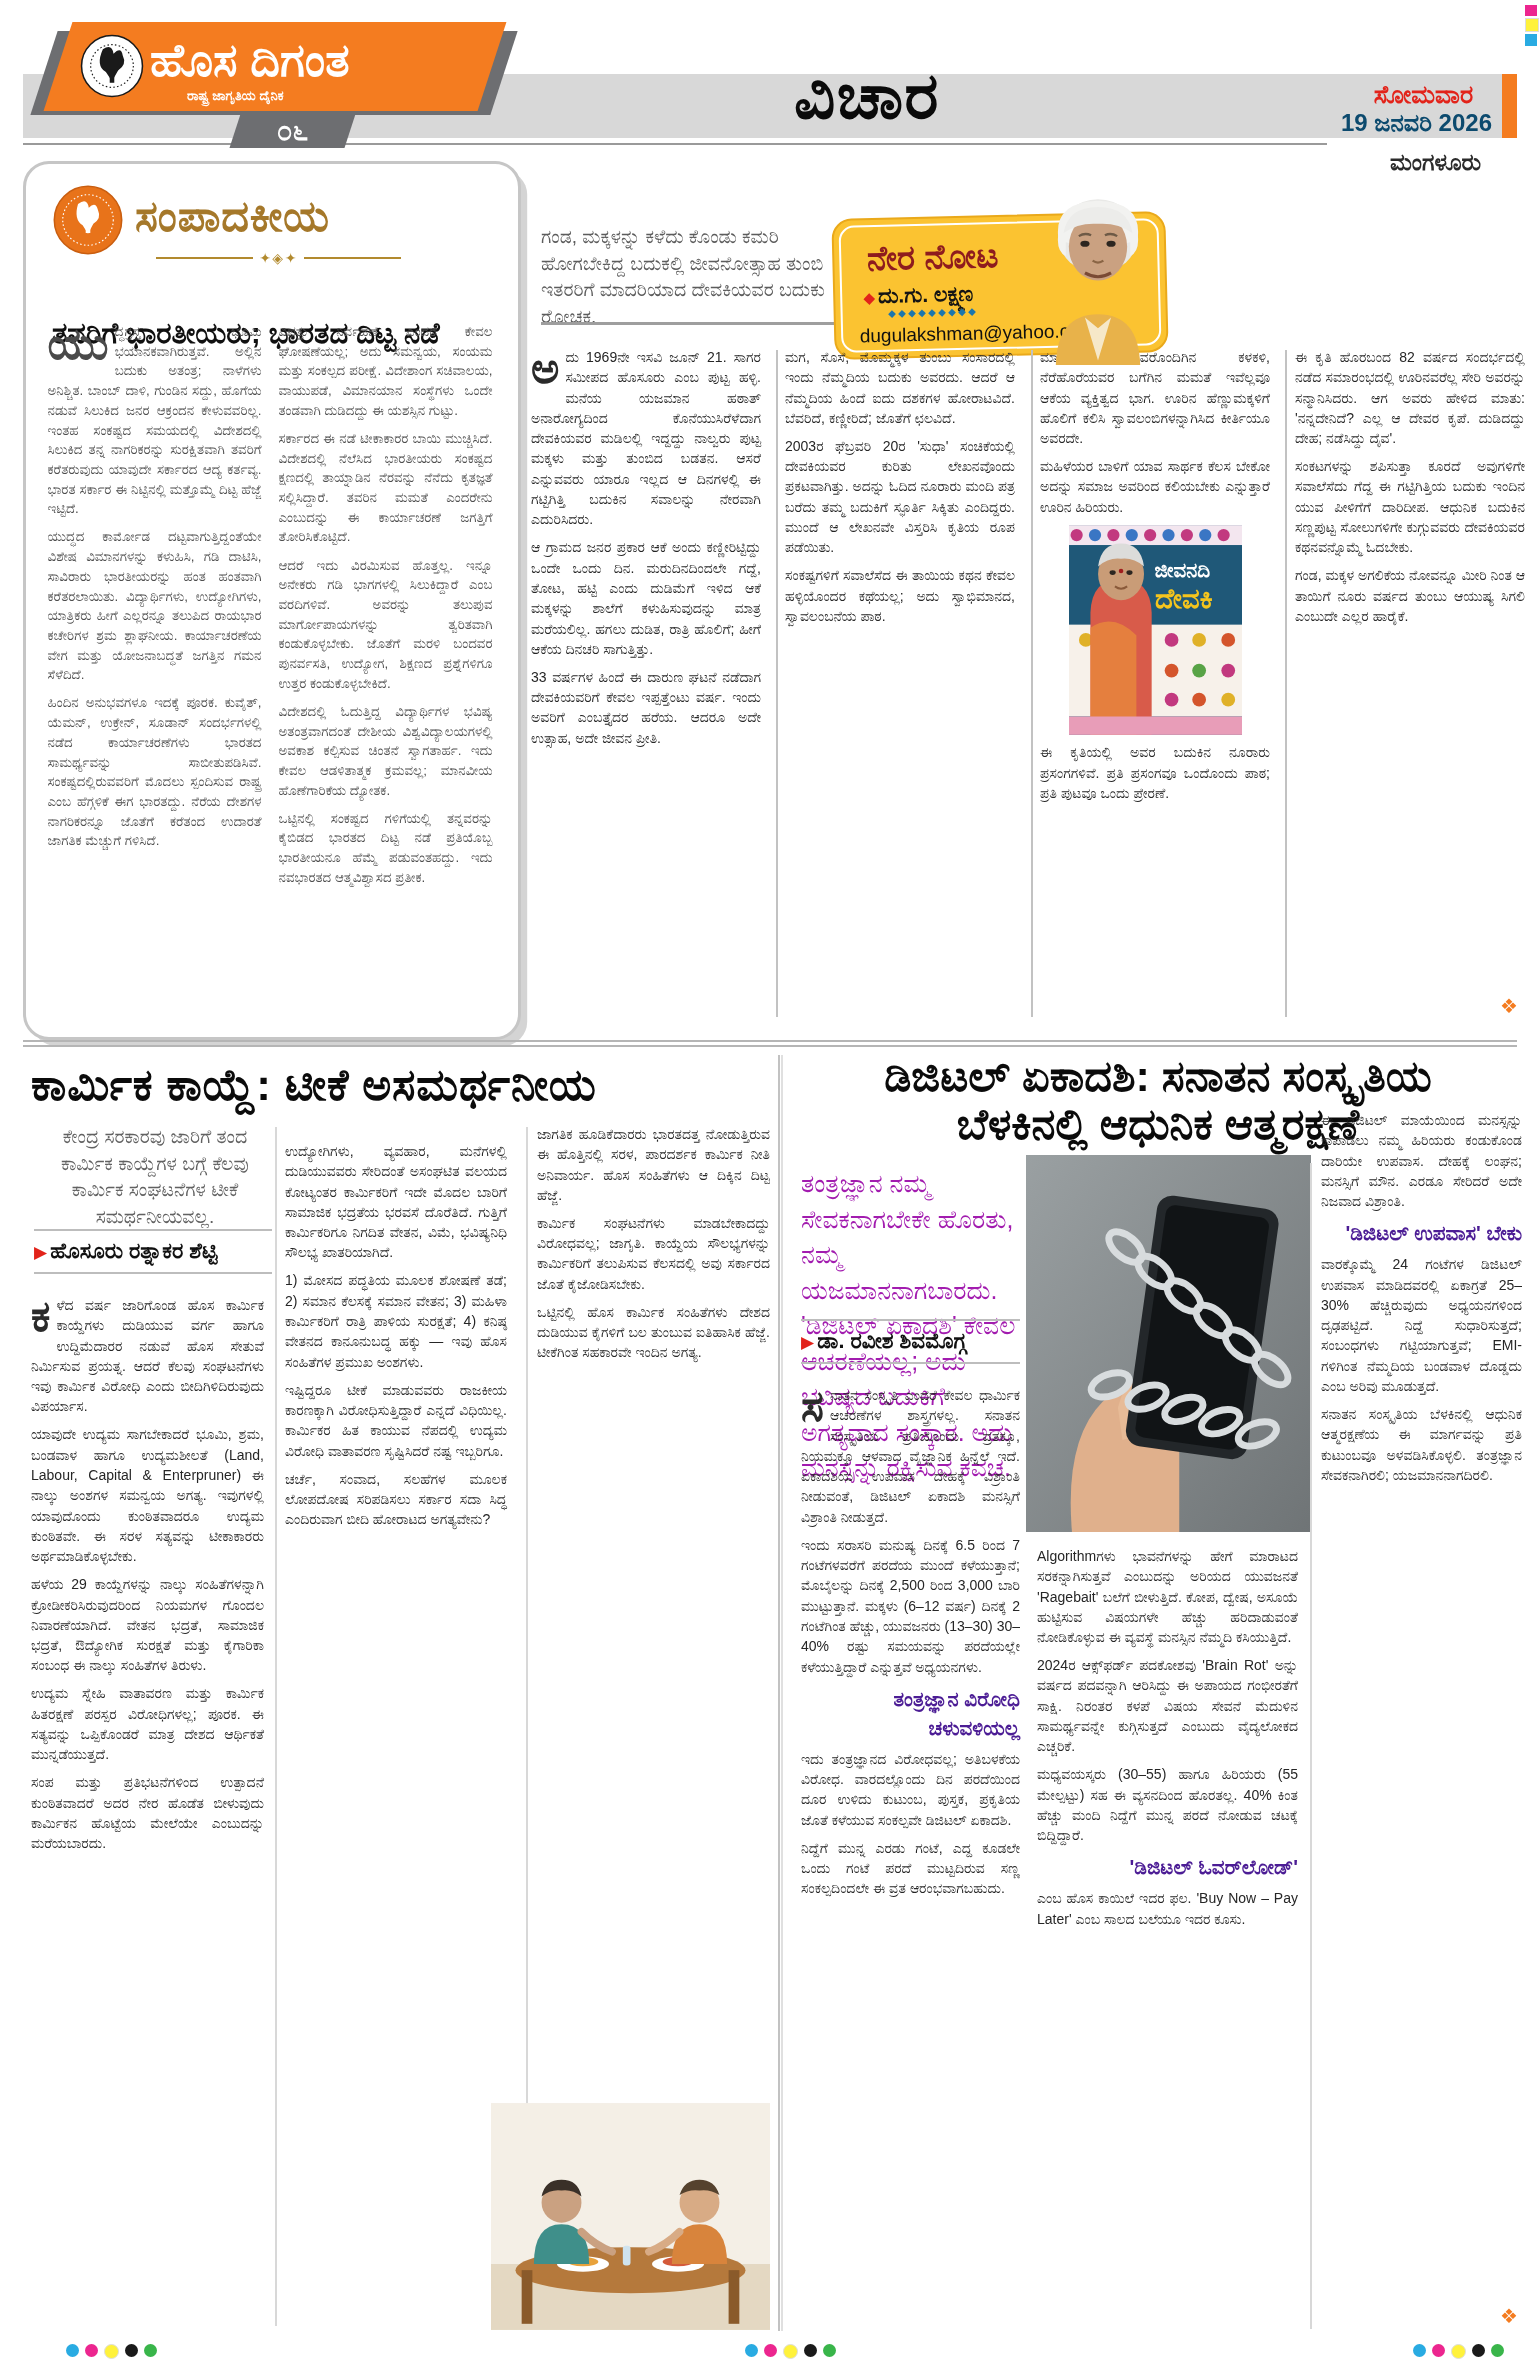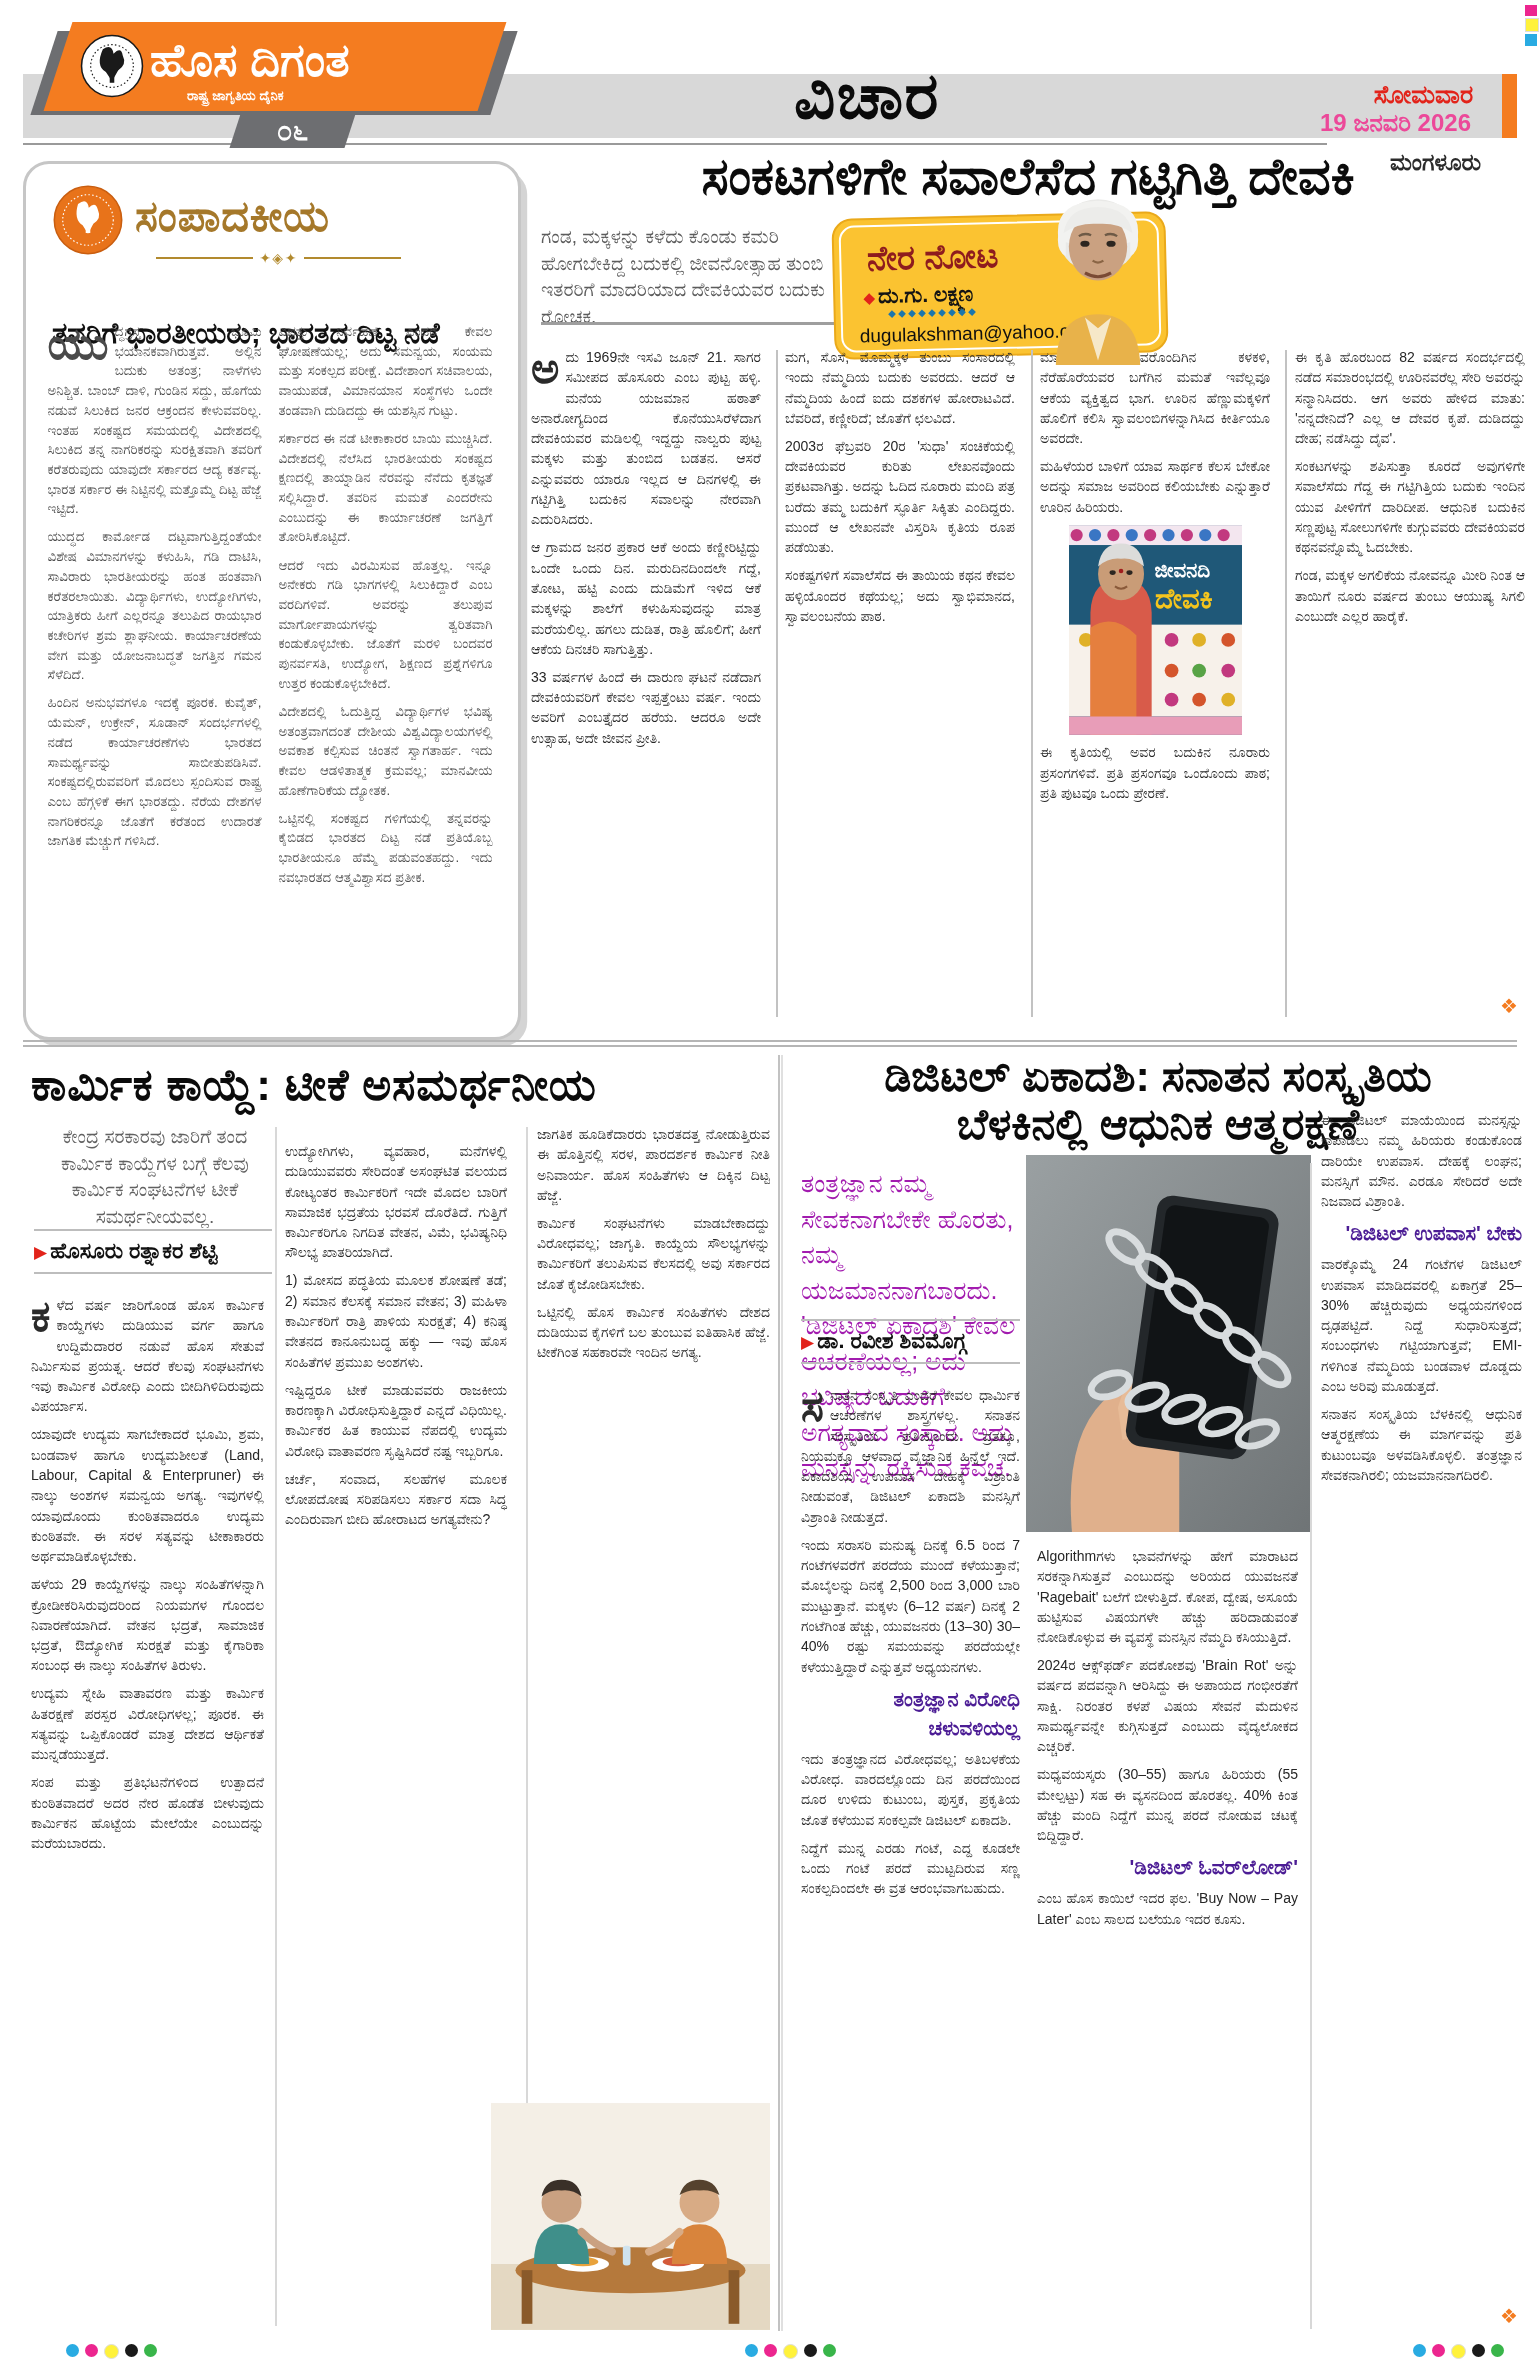--- a/index.html
+++ b/index.html
@@ -6,22 +6,22 @@
   body{font-family:"Liberation Sans","DejaVu Sans",sans-serif;-webkit-font-smoothing:antialiased;}
   #page{position:relative;width:1540px;height:2377px;background:#ffffff;overflow:hidden;}
 
   
   .band{position:absolute;left:23px;top:74px;width:1479px;height:64px;background:#d8d8d8;}
   .band-orange{position:absolute;left:1502px;top:74px;width:15.3px;height:64px;background:#f47c20;}
   .section-title{position:absolute;left:537px;top:64px;width:660px;text-align:center;
     font-size:64px;font-weight:800;color:#0a0a0a;letter-spacing:1.5px;line-height:1;}
   .weekday{position:absolute;left:1347px;top:80px;width:153px;text-align:center;
     font-size:25px;font-weight:700;color:#e2231a;}
-  .date{position:absolute;left:1305px;top:109px;width:166px;text-align:right;
-    font-size:24px;font-weight:600;color:#ec4899;}
+  .date{position:absolute;left:1341px;top:109px;width:166px;text-align:left;
+    font-size:24px;font-weight:600;color:#0c4a6e;}
   .city{position:absolute;left:1365px;top:149px;width:141px;text-align:center;
     font-size:23px;font-weight:700;color:#2b2b2b;}
   .head-rule{position:absolute;left:23px;top:143px;width:1304px;height:2.3px;background:#9a9a9a;}
 
   .mast-shadow{position:absolute;left:44px;top:31px;width:460px;height:84px;background:#6d6e71;transform:skewX(-18deg);}
   .mast{position:absolute;left:58px;top:21.5px;width:434px;height:89px;background:#f47c20;transform:skewX(-18deg);}
   .mast-inner{transform:skewX(18deg);position:relative;width:100%;height:100%;}
   .mast-name{position:absolute;left:92px;top:10.7px;font-size:46px;font-weight:800;color:#ffffff;white-space:nowrap;}
   .mast-tag{position:absolute;left:129px;top:66px;font-size:13px;font-weight:700;color:#ffffff;}
   .mast-emblem{position:absolute;left:21.5px;top:12.3px;width:64px;height:64px;}
@@ -143,21 +143,20 @@
         <span class="dm">✦◈✦</span>
         <span class="ln"></span>
     </div>
     <div class="ed-title">ತವರಿಗೆ ಭಾರತೀಯರು; ಭಾರತದ ದಿಟ್ಟ ನಡೆ</div>
     <div class="ed-body">
       <p class="lead"><span class="dcap">ಯು</span><span>ದ್ಧಗ್ರಸ್ತ ಭೂಮಿ ಭಯಾನಕವಾಗಿರುತ್ತವೆ. ಅಲ್ಲಿನ ಬದುಕು ಅತಂತ್ರ; ನಾಳೆಗಳು ಅನಿಶ್ಚಿತ. ಬಾಂಬ್ ದಾಳಿ, ಗುಂಡಿನ ಸದ್ದು, ಹೊಗೆಯ ನಡುವೆ ಸಿಲುಕಿದ ಜನರ ಆಕ್ರಂದನ ಕೇಳುವವರಿಲ್ಲ. ಇಂತಹ ಸಂಕಷ್ಟದ ಸಮಯದಲ್ಲಿ ವಿದೇಶದಲ್ಲಿ ಸಿಲುಕಿದ ತನ್ನ ನಾಗರಿಕರನ್ನು ಸುರಕ್ಷಿತವಾಗಿ ತವರಿಗೆ ಕರೆತರುವುದು ಯಾವುದೇ ಸರ್ಕಾರದ ಆದ್ಯ ಕರ್ತವ್ಯ. ಭಾರತ ಸರ್ಕಾರ ಈ ನಿಟ್ಟಿನಲ್ಲಿ ಮತ್ತೊಮ್ಮೆ ದಿಟ್ಟ ಹೆಜ್ಜೆ ಇಟ್ಟಿದೆ.</span></p>
       <span><p>ಯುದ್ಧದ ಕಾರ್ಮೋಡ ದಟ್ಟವಾಗುತ್ತಿದ್ದಂತೆಯೇ ವಿಶೇಷ ವಿಮಾನಗಳನ್ನು ಕಳುಹಿಸಿ, ಗಡಿ ದಾಟಿಸಿ, ಸಾವಿರಾರು ಭಾರತೀಯರನ್ನು ಹಂತ ಹಂತವಾಗಿ ಕರೆತರಲಾಯಿತು. ವಿದ್ಯಾರ್ಥಿಗಳು, ಉದ್ಯೋಗಿಗಳು, ಯಾತ್ರಿಕರು ಹೀಗೆ ಎಲ್ಲರನ್ನೂ ತಲುಪಿದ ರಾಯಭಾರ ಕಚೇರಿಗಳ ಶ್ರಮ ಶ್ಲಾಘನೀಯ. ಕಾರ್ಯಾಚರಣೆಯ ವೇಗ ಮತ್ತು ಯೋಜನಾಬದ್ಧತೆ ಜಗತ್ತಿನ ಗಮನ ಸೆಳೆದಿದೆ.</p><p>ಹಿಂದಿನ ಅನುಭವಗಳೂ ಇದಕ್ಕೆ ಪೂರಕ. ಕುವೈತ್, ಯೆಮನ್, ಉಕ್ರೇನ್, ಸೂಡಾನ್ ಸಂದರ್ಭಗಳಲ್ಲಿ ನಡೆದ ಕಾರ್ಯಾಚರಣೆಗಳು ಭಾರತದ ಸಾಮರ್ಥ್ಯವನ್ನು ಸಾಬೀತುಪಡಿಸಿವೆ. ಸಂಕಷ್ಟದಲ್ಲಿರುವವರಿಗೆ ಮೊದಲು ಸ್ಪಂದಿಸುವ ರಾಷ್ಟ್ರ ಎಂಬ ಹೆಗ್ಗಳಿಕೆ ಈಗ ಭಾರತದ್ದು. ನೆರೆಯ ದೇಶಗಳ ನಾಗರಿಕರನ್ನೂ ಜೊತೆಗೆ ಕರೆತಂದ ಉದಾರತೆ ಜಾಗತಿಕ ಮೆಚ್ಚುಗೆ ಗಳಿಸಿದೆ.</p><p>ವಿಪತ್ತು ನಿರ್ವಹಣೆ ಎಂದರೆ ಕೇವಲ ಘೋಷಣೆಯಲ್ಲ; ಅದು ಸಮನ್ವಯ, ಸಂಯಮ ಮತ್ತು ಸಂಕಲ್ಪದ ಪರೀಕ್ಷೆ. ವಿದೇಶಾಂಗ ಸಚಿವಾಲಯ, ವಾಯುಪಡೆ, ವಿಮಾನಯಾನ ಸಂಸ್ಥೆಗಳು ಒಂದೇ ತಂಡವಾಗಿ ದುಡಿದದ್ದು ಈ ಯಶಸ್ಸಿನ ಗುಟ್ಟು.</p><p>ಸರ್ಕಾರದ ಈ ನಡೆ ಟೀಕಾಕಾರರ ಬಾಯಿ ಮುಚ್ಚಿಸಿದೆ. ವಿದೇಶದಲ್ಲಿ ನೆಲೆಸಿದ ಭಾರತೀಯರು ಸಂಕಷ್ಟದ ಕ್ಷಣದಲ್ಲಿ ತಾಯ್ನಾಡಿನ ನೆರವನ್ನು ನೆನೆದು ಕೃತಜ್ಞತೆ ಸಲ್ಲಿಸಿದ್ದಾರೆ. ತವರಿನ ಮಮತೆ ಎಂದರೇನು ಎಂಬುದನ್ನು ಈ ಕಾರ್ಯಾಚರಣೆ ಜಗತ್ತಿಗೆ ತೋರಿಸಿಕೊಟ್ಟಿದೆ.</p><p>ಆದರೆ ಇದು ವಿರಮಿಸುವ ಹೊತ್ತಲ್ಲ. ಇನ್ನೂ ಅನೇಕರು ಗಡಿ ಭಾಗಗಳಲ್ಲಿ ಸಿಲುಕಿದ್ದಾರೆ ಎಂಬ ವರದಿಗಳಿವೆ. ಅವರನ್ನು ತಲುಪುವ ಮಾರ್ಗೋಪಾಯಗಳನ್ನು ತ್ವರಿತವಾಗಿ ಕಂಡುಕೊಳ್ಳಬೇಕು. ಜೊತೆಗೆ ಮರಳಿ ಬಂದವರ ಪುನರ್ವಸತಿ, ಉದ್ಯೋಗ, ಶಿಕ್ಷಣದ ಪ್ರಶ್ನೆಗಳಿಗೂ ಉತ್ತರ ಕಂಡುಕೊಳ್ಳಬೇಕಿದೆ.</p><p>ವಿದೇಶದಲ್ಲಿ ಓದುತ್ತಿದ್ದ ವಿದ್ಯಾರ್ಥಿಗಳ ಭವಿಷ್ಯ ಅತಂತ್ರವಾಗದಂತೆ ದೇಶೀಯ ವಿಶ್ವವಿದ್ಯಾಲಯಗಳಲ್ಲಿ ಅವಕಾಶ ಕಲ್ಪಿಸುವ ಚಿಂತನೆ ಸ್ವಾಗತಾರ್ಹ. ಇದು ಕೇವಲ ಆಡಳಿತಾತ್ಮಕ ಕ್ರಮವಲ್ಲ; ಮಾನವೀಯ ಹೊಣೆಗಾರಿಕೆಯ ದ್ಯೋತಕ.</p><p>ಒಟ್ಟಿನಲ್ಲಿ ಸಂಕಷ್ಟದ ಗಳಿಗೆಯಲ್ಲಿ ತನ್ನವರನ್ನು ಕೈಬಿಡದ ಭಾರತದ ದಿಟ್ಟ ನಡೆ ಪ್ರತಿಯೊಬ್ಬ ಭಾರತೀಯನೂ ಹೆಮ್ಮೆ ಪಡುವಂತಹದ್ದು. ಇದು ನವಭಾರತದ ಆತ್ಮವಿಶ್ವಾಸದ ಪ್ರತೀಕ.</p></span>
     </div>
   </div>
 
-  <div class="main-headline">ಸಂಕಟಗಳಿಗೇ ಸವಾಲೆಸೆದ ಗಟ್ಟಿಗಿತ್ತಿ ದೇವಕಿ</div>
   <div class="main-stand">ಗಂಡ, ಮಕ್ಕಳನ್ನು ಕಳೆದು ಕೊಂಡು ಕಮರಿ ಹೋಗಬೇಕಿದ್ದ ಬದುಕಲ್ಲಿ ಜೀವನೋತ್ಸಾಹ ತುಂಬಿ ಇತರರಿಗೆ ಮಾದರಿಯಾದ ದೇವಕಿಯವರ ಬದುಕು ರೋಚಕ.</div>
   <div class="main-stand-rule"></div>
 
   <div class="abox">
     <div class="abox-inner">
       <div class="abox-label">ನೇರ ನೋಟ</div>
       <div class="abox-author"><span class="dia">◆</span><span>ದು.ಗು. ಲಕ್ಷ್ಮಣ</span></div>
       <div class="abox-orn">◆◆◆◆◆◆◆◆◆</div>
       <div class="abox-mail">dugulakshman@yahoo.com</div>
     </div>

